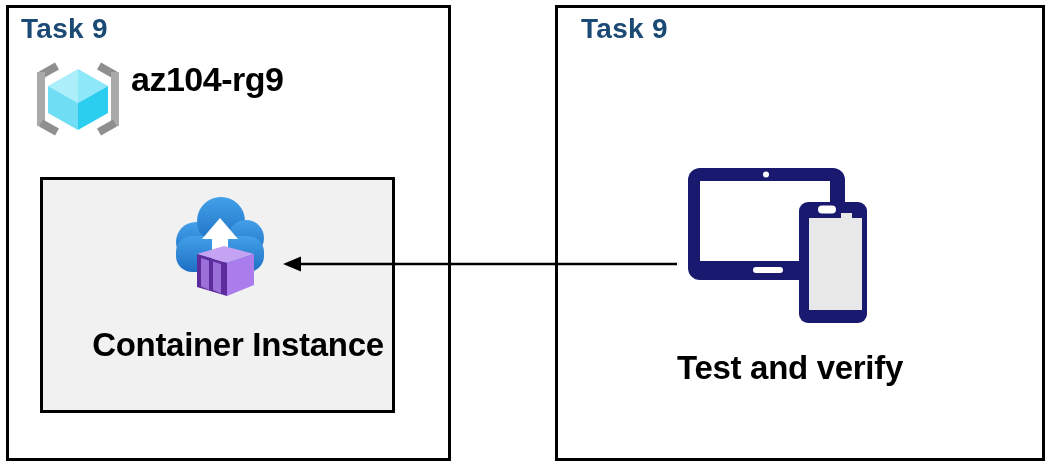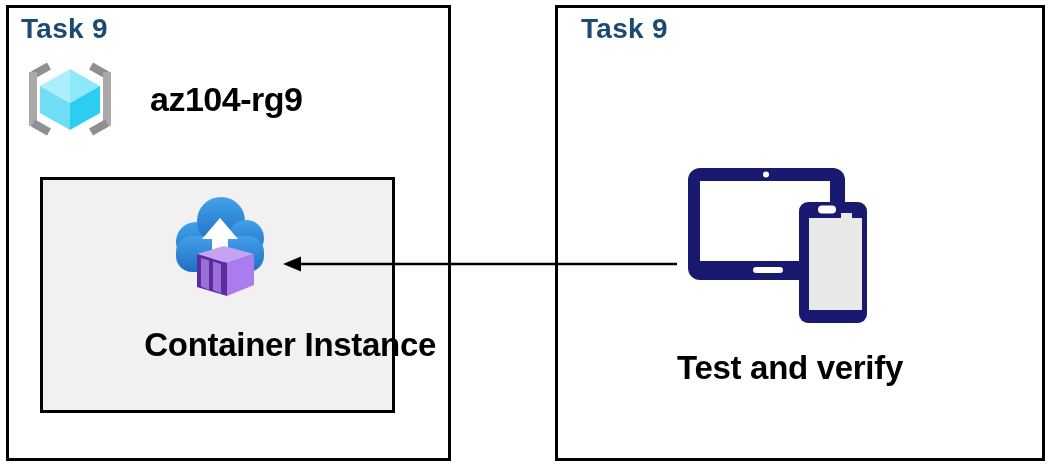--- a/index.html
+++ b/index.html
@@ -6,29 +6,29 @@
   .canvas{
     position:relative;width:1049px;height:465px;background:#ffffff;
     overflow:hidden;font-family:"Liberation Sans", sans-serif;
   }
   .task-box{position:absolute;border:3px solid #000000;background:#ffffff;box-sizing:border-box;}
   #task1-box{left:6px;top:5px;width:445px;height:456px;}
   #task2-box{left:555px;top:5px;width:490px;height:456px;}
   .box-title{position:absolute;font-weight:bold;font-size:28px;color:#1b4a75;letter-spacing:0.3px;}
   #task1-title{left:21px;top:13px;}
   #task2-title{left:581px;top:13px;}
-  .rg-row{position:absolute;left:24px;top:60px;display:flex;align-items:center;gap:34px;}
+  .rg-row{position:absolute;left:32px;top:60px;display:flex;gap:7px;}
   .rg-name{font-size:34px;font-weight:bold;color:#000000;letter-spacing:-0.5px;}
   .panel{
     position:absolute;left:40px;top:177px;width:355px;height:236px;
     background:#f1f1f1;border:3px solid #000000;box-sizing:border-box;
   }
   .aci-icon{position:absolute;left:172px;top:190px;}
   .panel-label{
-    position:absolute;left:40px;top:326px;width:396px;text-align:right;
+    position:absolute;left:40px;top:326px;width:396px;text-align:center;
     font-size:33px;font-weight:bold;color:#000000;letter-spacing:-0.3px;
   }
   .devices-icon{position:absolute;left:683px;top:163px;}
   .devices-label{
     position:absolute;left:635px;top:349px;width:310px;text-align:center;
     font-size:33px;font-weight:bold;color:#000000;letter-spacing:-0.3px;
   }
   .arrow-overlay{position:absolute;left:0;top:0;pointer-events:none;}
 </style>
 </head>

